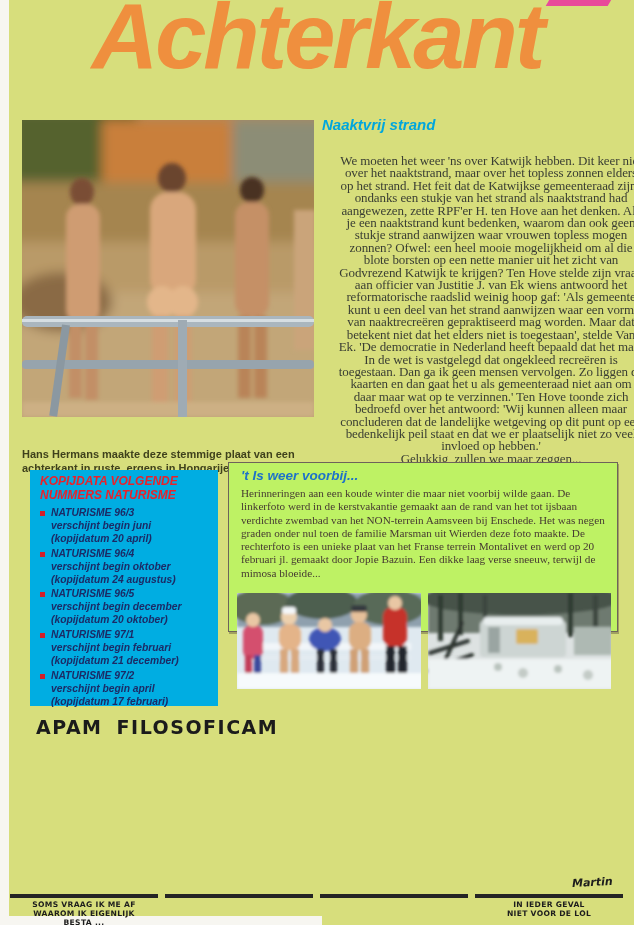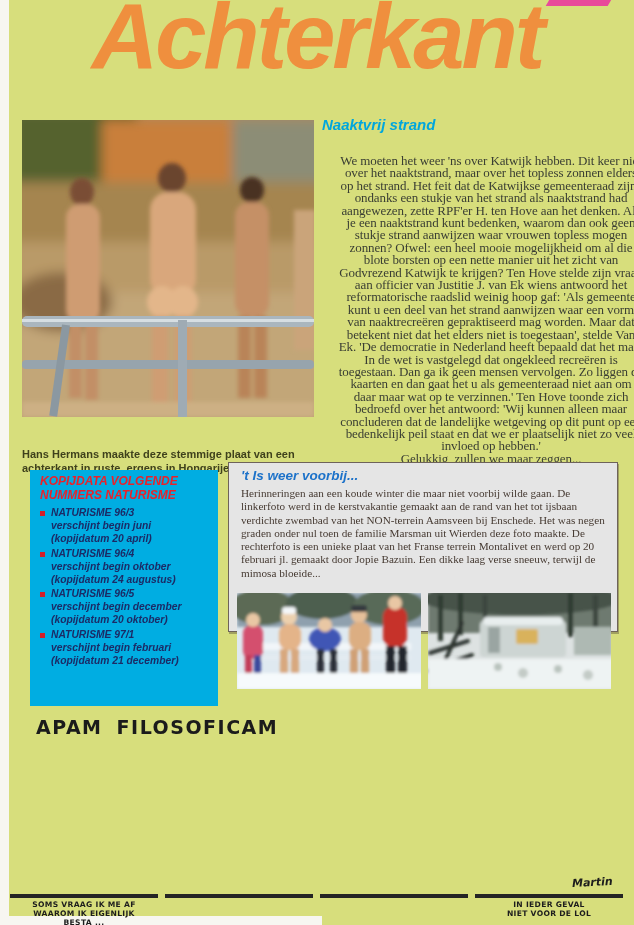--- a/index.html
+++ b/index.html
@@ -26,21 +26,21 @@
   .kopij-bullet::before{content:"";display:block;width:5px;height:5px;background:#d42028;}
   .kopij-item-text{font-size:10.3px;line-height:12.9px;font-weight:bold;font-style:italic;
                    color:#1b2b66;}
   
   .art1-heading{position:absolute;left:322px;top:116px;margin:0;font-size:15px;
                 font-weight:bold;font-style:italic;color:#00a6dd;}
   .art1-body{position:absolute;left:322px;top:139px;width:306px;margin:16px;
              font-family:"Liberation Serif",serif;font-size:13px;line-height:12.4px;
              letter-spacing:-0.1px;color:#3a3e33;white-space:pre-line;text-align:center;}
   
-  .pink-box{position:absolute;left:228px;top:462px;width:390px;height:170px;background:#e5e5e5;
+  .pink-box{position:absolute;left:228px;top:462px;width:390px;height:170px;background:#bef264;
             box-sizing:border-box;border:1px solid #6e635a;box-shadow:1px 2px 0 rgba(60,50,45,.35);}
   .pink-heading{margin:5px 0 0 12px;font-size:13.5px;font-weight:bold;font-style:italic;color:#1d72c9;}
   .pink-body{margin:4px 12px 0 12px;font-family:"Liberation Serif",serif;font-size:11.2px;
              line-height:13.3px;color:#463a32;}
   .pink-photos{position:absolute;left:8px;top:130px;width:374px;display:flex;gap:7px;}
   .pink-photo{width:186px;height:96px;overflow:hidden;}
   
   .comic-title{position:absolute;left:28px;top:708px;margin:8px;font-family:"DejaVu Sans",sans-serif;
                font-size:19px;font-weight:800;letter-spacing:1.5px;word-spacing:6px;color:#1b1b1b;}
   .comic-strip{position:absolute;left:10px;top:760px;width:613px;height:138px;display:flex;gap:7px;align-items:flex-end;}
@@ -133,20 +133,26 @@
         <span class="kopij-bullet"></span>
         <span class="kopij-item-text"><span>NATURISME 96/5</span><br>
         <span>verschijnt begin december</span><br>
         <span>(kopijdatum 20 oktober)</span></span>
       </li>
       <li>
         <span class="kopij-bullet"></span>
         <span class="kopij-item-text"><span>NATURISME 97/1</span><br>
         <span>verschijnt begin februari</span><br>
         <span>(kopijdatum 21 december)</span></span>
+      </li>
+      <li>
+        <span class="kopij-bullet"></span>
+        <span class="kopij-item-text"><span>NATURISME 97/2</span><br>
+        <span>verschijnt begin april</span><br>
+        <span>(kopijdatum 17 februari)</span></span>
       </li>
     </ul>
   </div>
 
   <h2 class="art1-heading">Naaktvrij strand</h2>
   <p class="art1-body">We moeten het weer 'ns over Katwijk hebben. Dit keer niet over het naaktstrand, maar over het topless zonnen elders op het strand. Het feit dat de Katwijkse gemeenteraad zijns ondanks een stukje van het strand als naaktstrand had aangewezen, zette RPF'er H. ten Hove aan het denken. Als je een naaktstrand kunt bedenken, waarom dan ook geen stukje strand aanwijzen waar vrouwen topless mogen zonnen? Ofwel: een heel mooie mogelijkheid om al die blote borsten op een nette manier uit het zicht van Godvrezend Katwijk te krijgen? Ten Hove stelde zijn vraag aan officier van Justitie J. van Ek wiens antwoord het reformatorische raadslid weinig hoop gaf: 'Als gemeente kunt u een deel van het strand aanwijzen waar een vorm van naaktrecreëren gepraktiseerd mag worden. Maar dat betekent niet dat het elders niet is toegestaan', stelde Van Ek. 'De democratie in Nederland heeft bepaald dat het mag. In de wet is vastgelegd dat ongekleed recreëren is toegestaan. Dan ga ik geen mensen vervolgen. Zo liggen de kaarten en dan gaat het u als gemeenteraad niet aan om daar maar wat op te verzinnen.' Ten Hove toonde zich bedroefd over het antwoord: 'Wij kunnen alleen maar concluderen dat de landelijke wetgeving op dit punt op een bedenkelijk peil staat en dat we er plaatselijk niet zo veel invloed op hebben.'
 Gelukkig, zullen we maar zeggen...</p>
 
   <div class="pink-box">
     <h3 class="pink-heading">'t Is weer voorbij...</h3>

